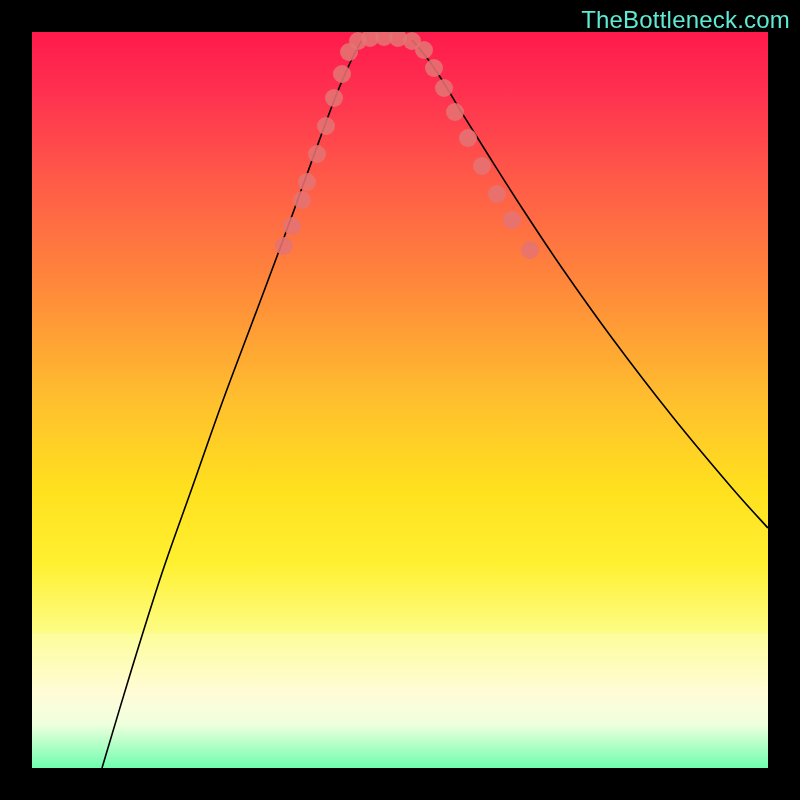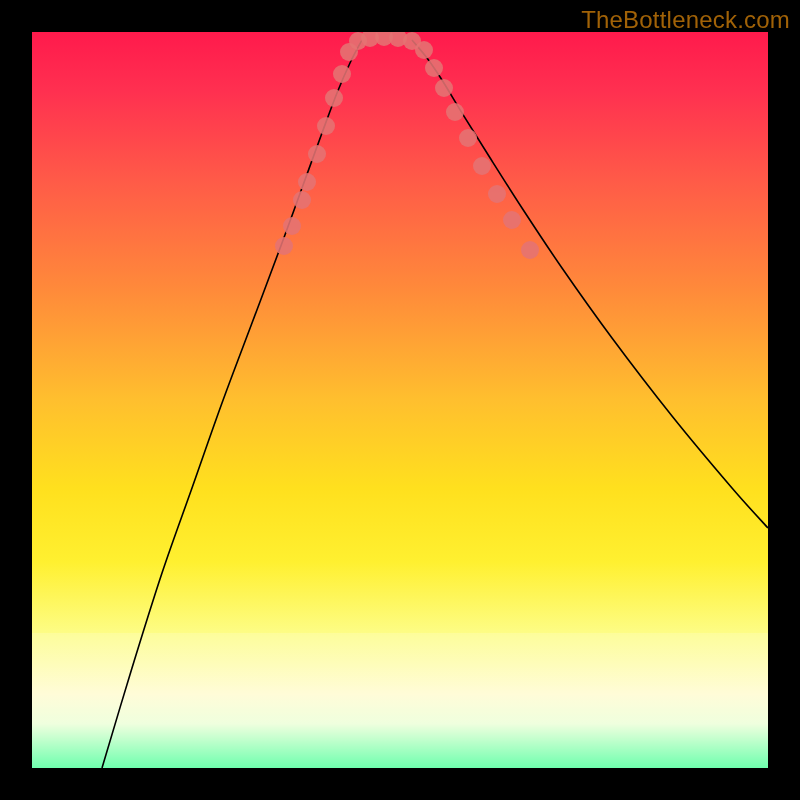--- a/index.html
+++ b/index.html
@@ -27,21 +27,21 @@
       #fff030 72%,
       #fdfd88 82%,
       #fffcd0 90%,
       #ecffd7 94%,
       #50ff9d 100%);
   }
   .watermark {
     position: absolute;
     top: 6px;
     right: 10px;
-    color: #a16207;
+    color: #5eead4;
     font-size: 24px;
     font-weight: 500;
     letter-spacing: 0.2px;
     z-index: 5;
     margin-left: 16px;
   }
   svg.plot {
     position: absolute;
     left: 0;
     top: 0;

